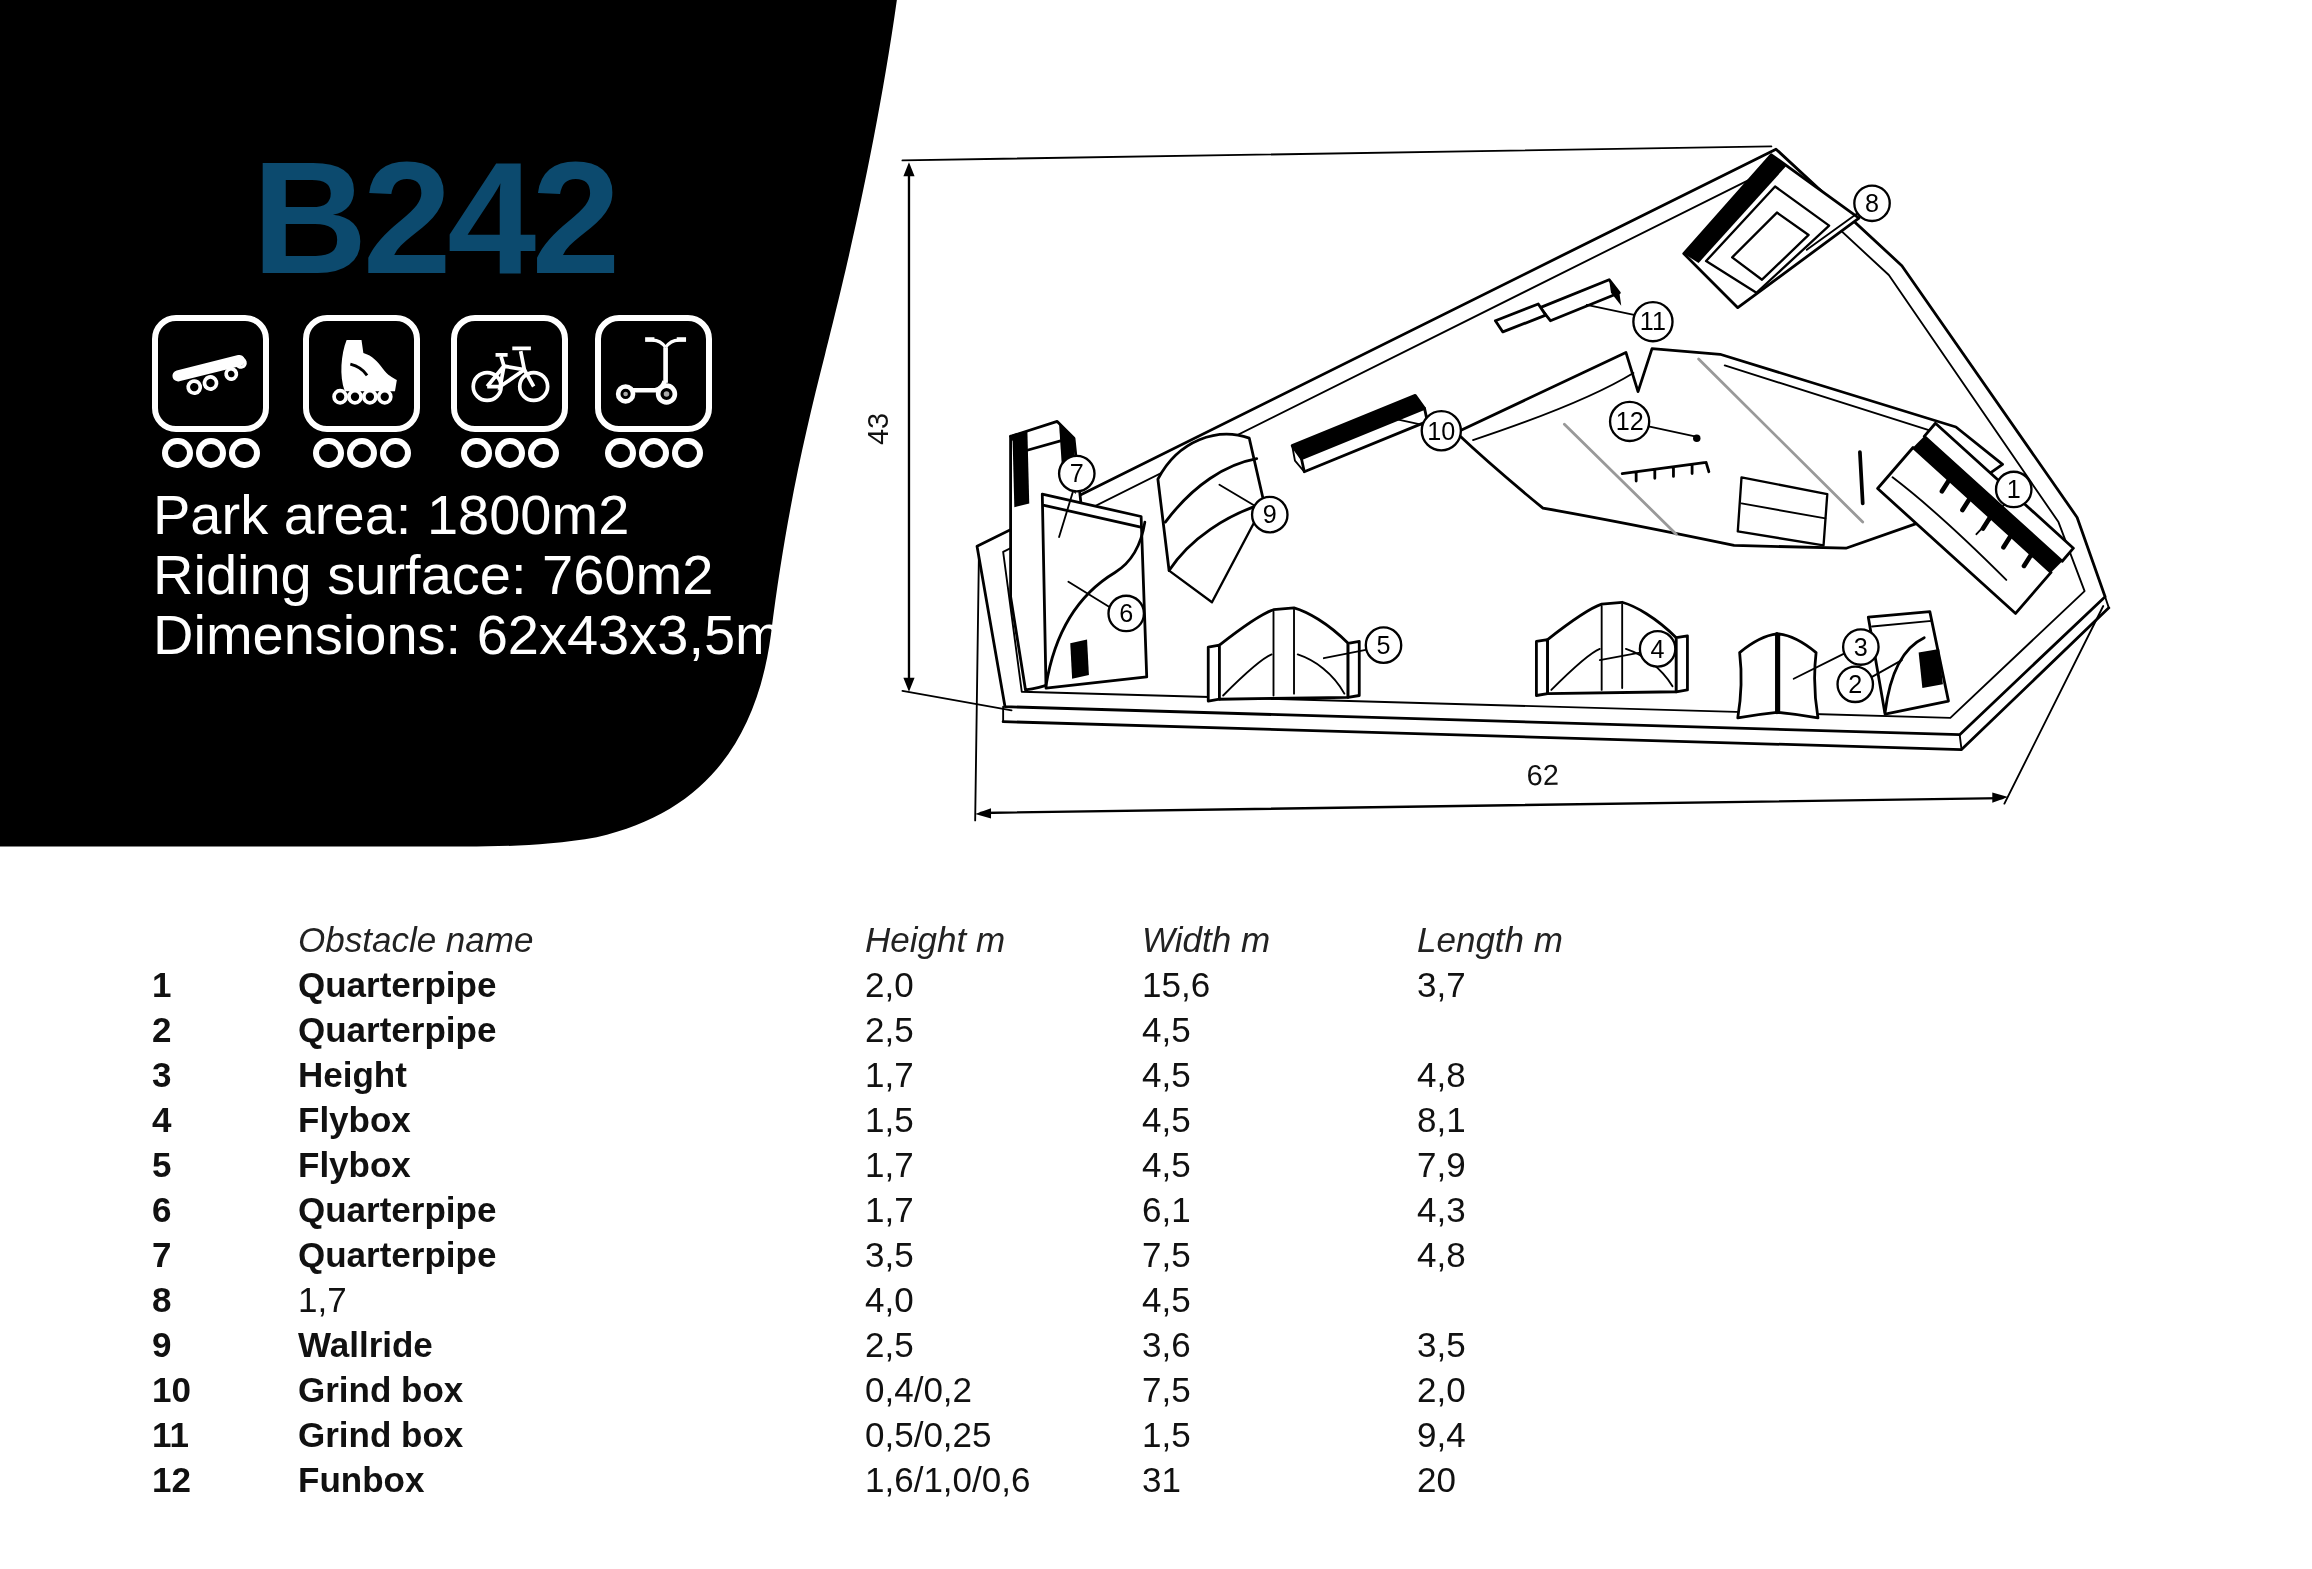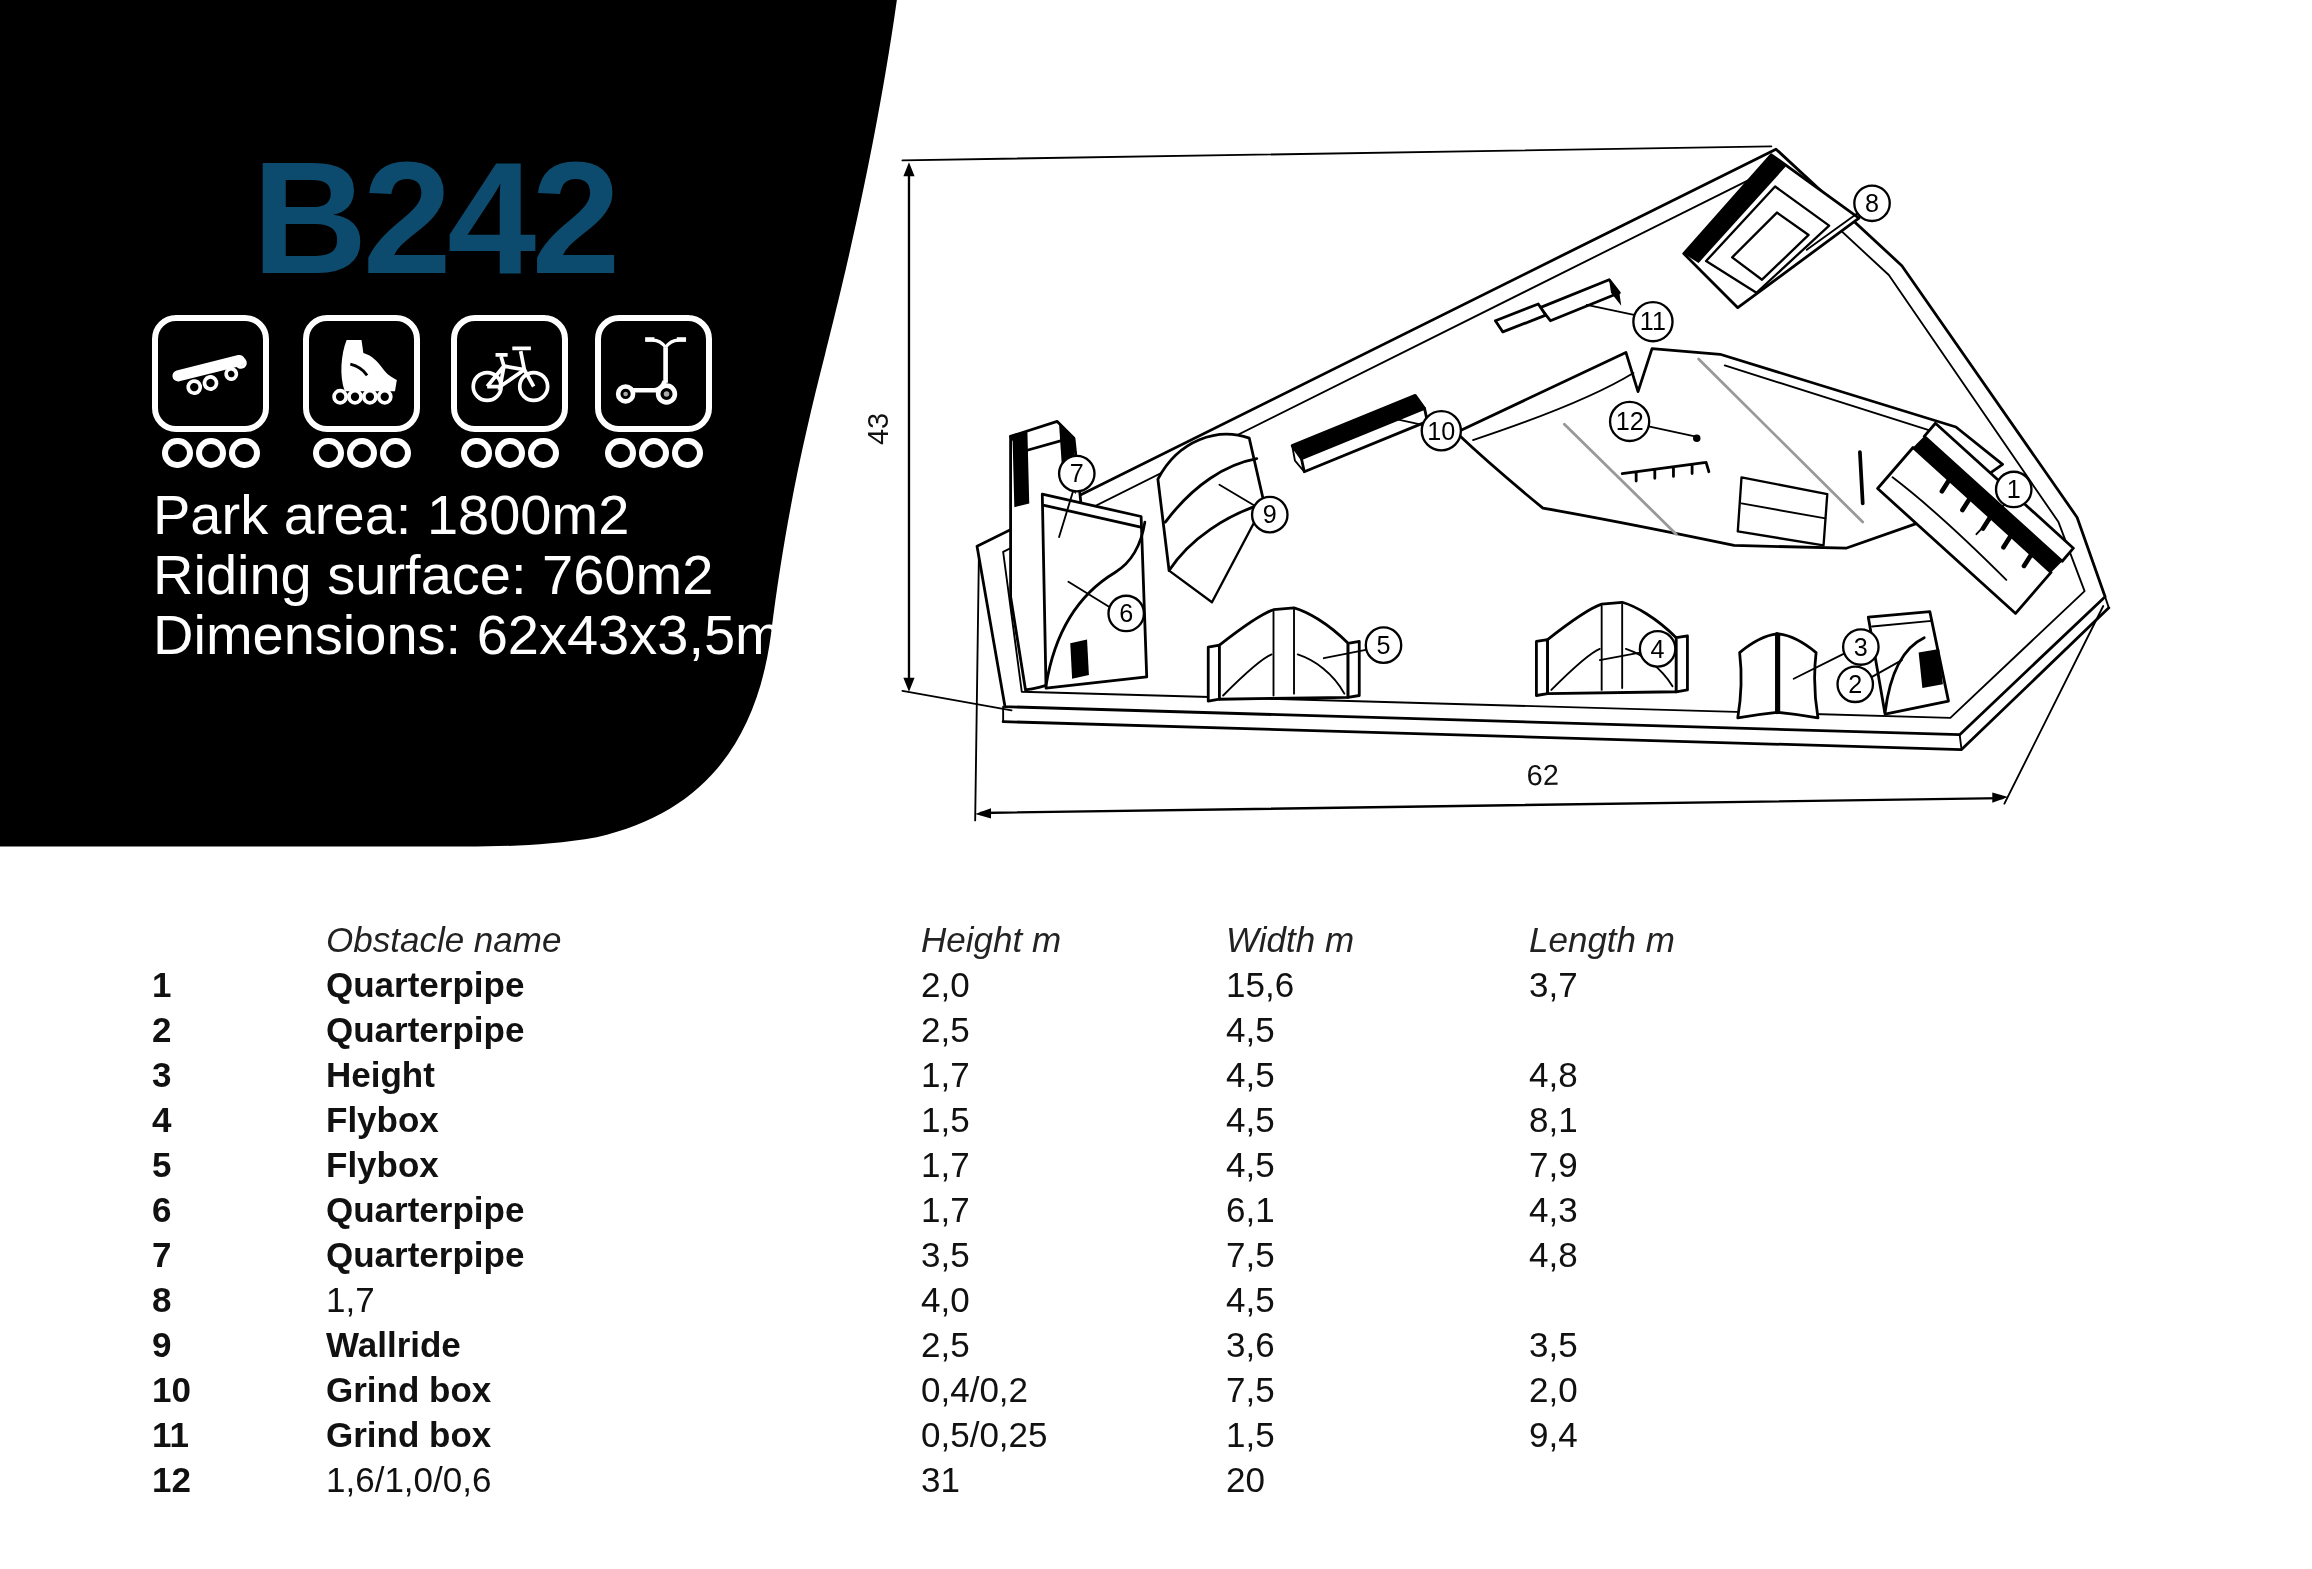--- a/index.html
+++ b/index.html
@@ -14,21 +14,21 @@
   #icons{left:152px;top:315px;width:597px;height:158px;}
   .iconcol{position:absolute;top:0;width:118px;}
   .iconbox{width:105px;height:105px;border:6.5px solid #fff;border-radius:24px;
            display:flex;align-items:center;justify-content:center;}
   .rings{display:flex;justify-content:center;gap:2.8px;margin-top:5.6px;width:118px;}
   .ring{width:18.6px;height:18.6px;border:6.5px solid #fff;border-radius:50%;}
   #infoblock{left:153px;top:485px;color:#fff;font-size:56px;line-height:60px;font-weight:400;}
   
   #obstacle-table{left:152px;top:917px;width:1631px;font-size:35px;color:#111;}
   .trow{display:grid;grid-template-columns:146px 567px 277px 275px 1fr;height:45px;
-        align-items:center;gap:28px;}
+        align-items:center;}
   .thead{font-style:italic;font-weight:400;color:#222;}
   .cno,.cname{font-weight:bold;}
 </style>
 </head>
 <body>
 
 <div id="page">
 
   <svg id="art" viewBox="0 0 2481 1684">
 
@@ -390,20 +390,21 @@
         </div>
         <div class="trow">
           <span class="cno">11</span>
           <span class="cname">Grind box</span>
           <span class="cval">0,5/0,25</span>
           <span class="cval">1,5</span>
           <span class="cval">9,4</span>
         </div>
         <div class="trow">
           <span class="cno">12</span>
+          <span class="cname">Funbox</span>
           <span class="cval">1,6/1,0/0,6</span>
           <span class="cval">31</span>
           <span class="cval">20</span>
         </div>
       </div>
   </div>
 
 </div>
 
 

